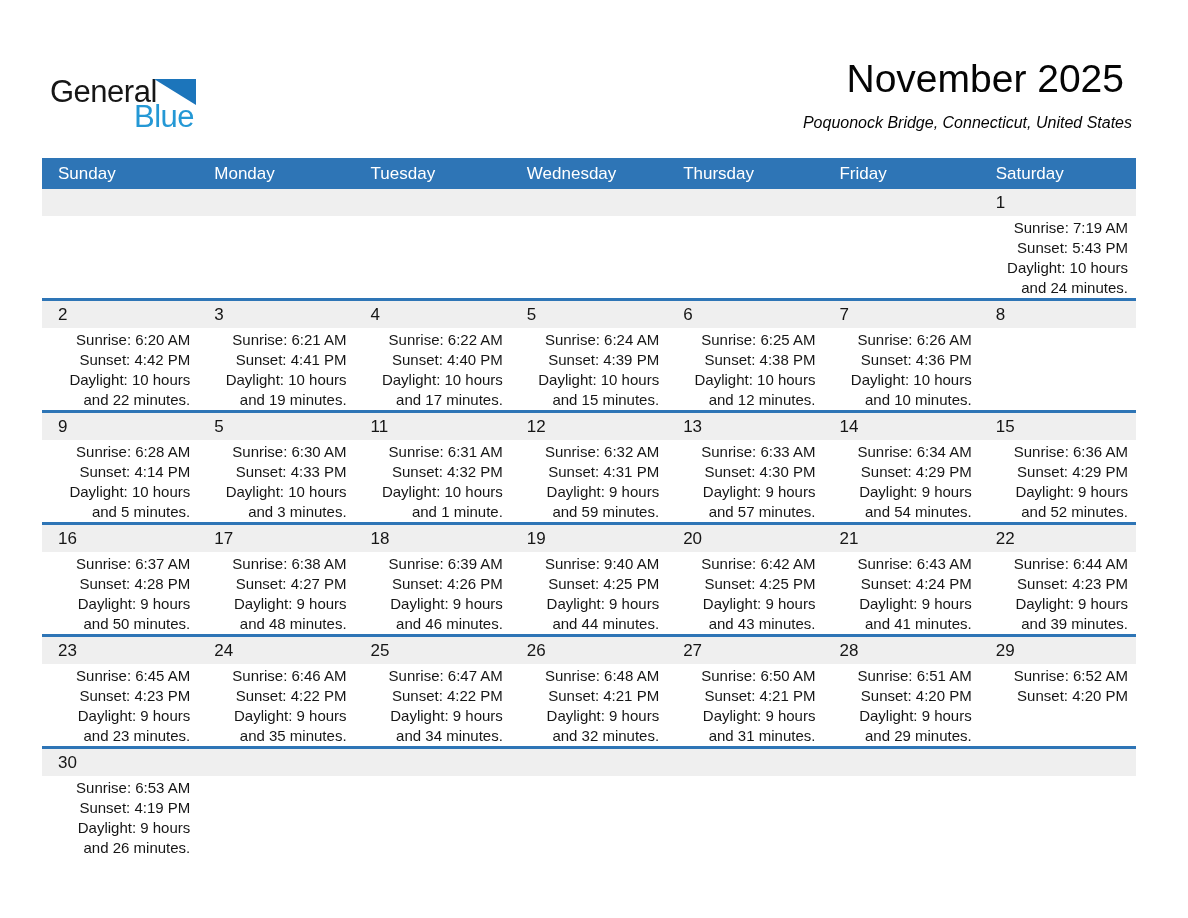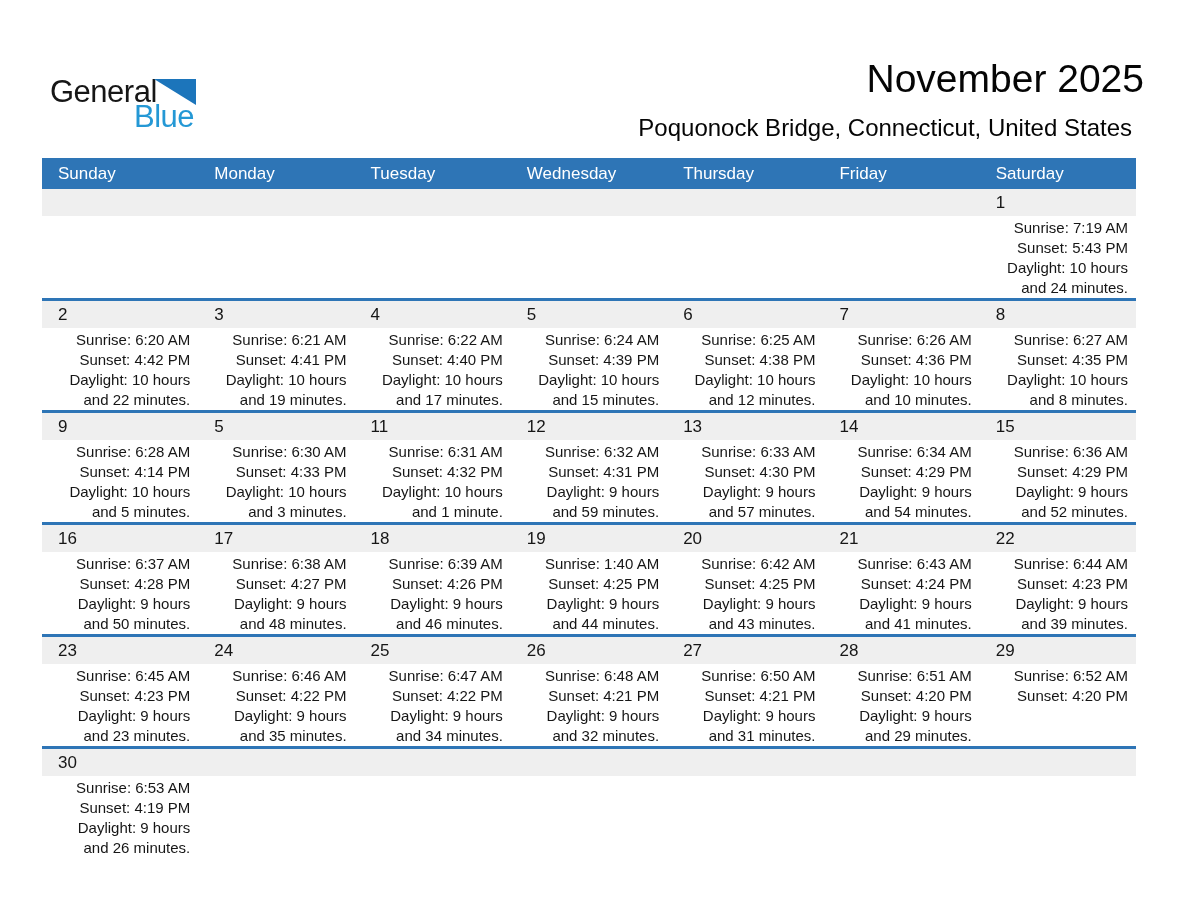--- a/index.html
+++ b/index.html
@@ -25,26 +25,27 @@
     background:#1C75BB;
     clip-path:polygon(0 0,100% 0,100% 100%);
   }
   .logo-blue{
     position:absolute;left:84px;top:25px;font-size:31px;color:#2498D5;
     letter-spacing:-0.5px;
     text-align:right;
   }
   
   .page-title{
-    position:absolute;right:44px;top:57px;font-size:39px;color:#050505;
+    position:absolute;right:64px;top:57px;font-size:39px;color:#050505;
     white-space:nowrap;
   }
   .page-subtitle{
-    position:absolute;right:56px;top:114px;font-size:24px;color:#050505;
+    position:absolute;right:56px;top:114px;font-size:16px;color:#050505;
     white-space:nowrap;
+    font-style:italic;
   }
   
   .calendar{position:absolute;left:42px;top:158px;width:1094px;}
   .weekday-row{
     display:grid;grid-template-columns:repeat(7,1fr);
     background:var(--accent);height:31px;align-items:center;
   }
   .wd{
     color:#ffffff;font-size:17px;padding-left:16px;white-space:nowrap;
     overflow:hidden;
@@ -143,25 +144,20 @@
           <div class="daycell">
             <div>Sunrise: 6:25 AM</div>
             <div>Sunset: 4:38 PM</div>
             <div>Daylight: 10 hours and 12 minutes.</div>
           </div>
           <div class="daycell">
             <div>Sunrise: 6:26 AM</div>
             <div>Sunset: 4:36 PM</div>
             <div>Daylight: 10 hours and 10 minutes.</div>
           </div>
-          <div class="daycell">
-            <div>Sunrise: 6:27 AM</div>
-            <div>Sunset: 4:35 PM</div>
-            <div>Daylight: 10 hours and 8 minutes.</div>
-          </div>
         </div>
       </div>
       <div class="week">
         <div class="band">
           <div class="daynum">9</div>
           <div class="daynum">5</div>
           <div class="daynum">11</div>
           <div class="daynum">12</div>
           <div class="daynum">13</div>
           <div class="daynum">14</div>
@@ -225,21 +221,21 @@
             <div>Sunrise: 6:38 AM</div>
             <div>Sunset: 4:27 PM</div>
             <div>Daylight: 9 hours and 48 minutes.</div>
           </div>
           <div class="daycell">
             <div>Sunrise: 6:39 AM</div>
             <div>Sunset: 4:26 PM</div>
             <div>Daylight: 9 hours and 46 minutes.</div>
           </div>
           <div class="daycell">
-            <div>Sunrise: 1:40 AM</div>
+            <div>Sunrise: 9:40 AM</div>
             <div>Sunset: 4:25 PM</div>
             <div>Daylight: 9 hours and 44 minutes.</div>
           </div>
           <div class="daycell">
             <div>Sunrise: 6:42 AM</div>
             <div>Sunset: 4:25 PM</div>
             <div>Daylight: 9 hours and 43 minutes.</div>
           </div>
           <div class="daycell">
             <div>Sunrise: 6:43 AM</div>

